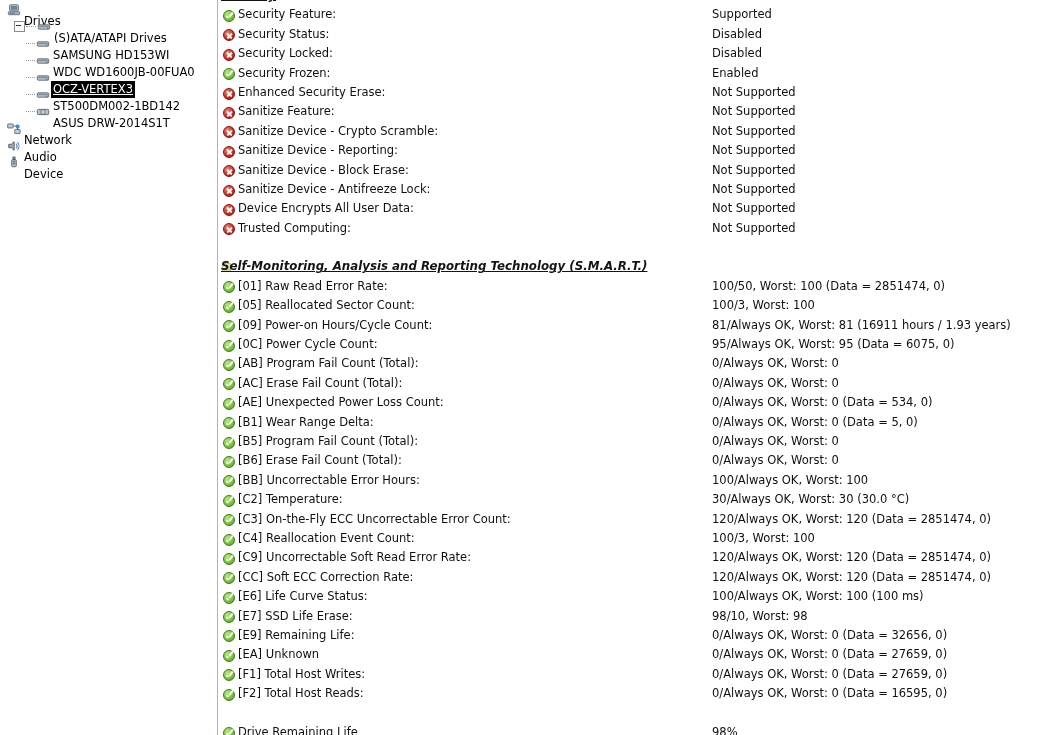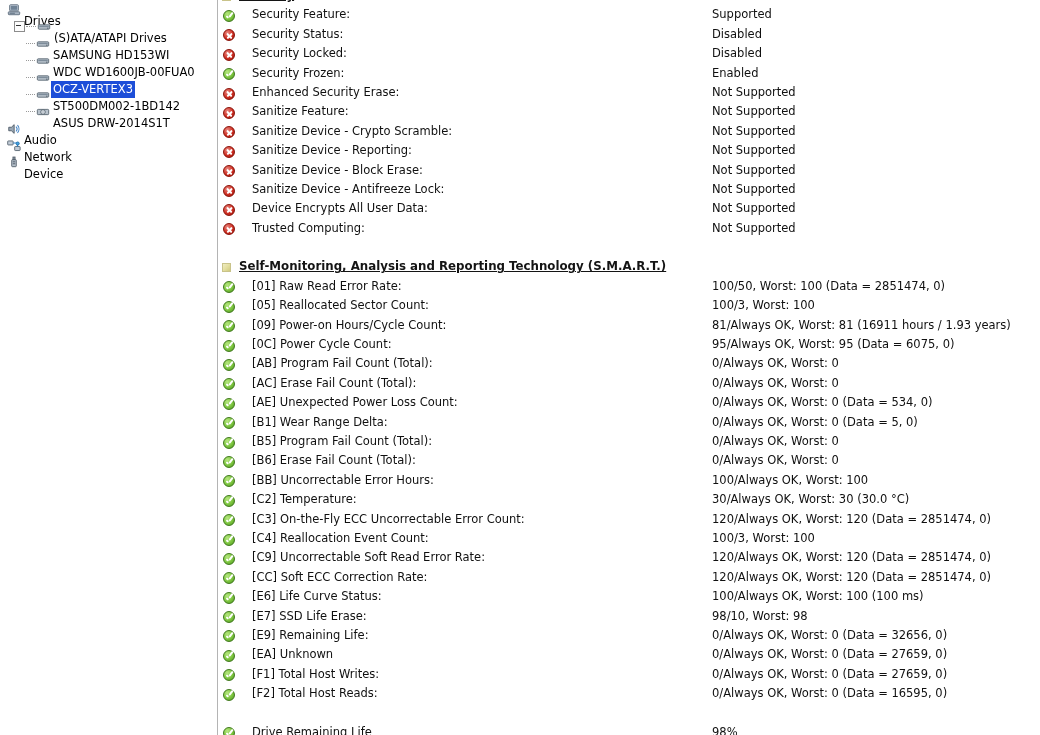--- a/index.html
+++ b/index.html
@@ -33,22 +33,23 @@
     font-size:11.5px;
     line-height:17px;
   }
   .tnode-label{
     padding:0 2px;
     color:#000;
     display:inline-block;
     margin-top:24px;
   }
   .tnode-label.selected{
-    background:#1d4ed8;
+    background:#000000;
     color:#ffffff;
+    text-decoration:underline;
   }
   .ind{display:inline-block;flex:none;}
   .expander{
     width:9px;height:9px;
     border:1px solid #8c8c8c;
     background:#fdfdfd;
     position:relative;
     flex:none;
     margin-right:1px;
   }
@@ -74,21 +75,21 @@
   .row{
     position:relative;
     height:19.4px;
     line-height:19.4px;
     display:flex;
     align-items:center;
     white-space:nowrap;
   }
   .row .label{
     position:absolute;
-    left:34px;
+    left:20px;
     top:0;
     font-size:11.5px;
     color:#101010;
   }
   .row .value{
     position:absolute;
     left:494px;
     top:0;
     font-size:11.5px;
     color:#101010;
@@ -105,25 +106,26 @@
     line-height:19.4px;
   }
   .section-head .sq{
     position:absolute;left:4px;top:6px;
     width:9px;height:9px;
     background:linear-gradient(135deg,#efecc2 0%,#e2dd9d 55%,#cfc97f 100%);
     border:1px solid #c9c38a;
     box-sizing:border-box;
   }
   .section-head .htxt{
-    position:absolute;left:21px;top:0;
+    position:absolute;left:3px;top:0;
     font-weight:bold;
     font-size:11.8px;
     color:#141414;
     text-decoration:underline;
+    font-style:italic;
   }
 
   .spacer{height:19.4px;}
 
   
   .badge{
     width:12px;height:12px;border-radius:50%;
     display:inline-block;position:relative;
     box-sizing:border-box;
   }
@@ -241,38 +243,38 @@
               <circle cx="8" cy="8" r="2.6" fill="#e6ebef" stroke="#56636f"></circle>
               <circle cx="8" cy="8" r="0.8" fill="#8e9aa6"></circle>
             </svg>
           </span>
           <span class="tnode-label">ASUS DRW-2014S1T</span>
         </div>
         <div class="tree-node">
           <span class="ind" style="width: 6px;"></span>
           <span class="icon-box" style="width: 16px;">
             <svg width="14" height="14" viewBox="0 0 16 16">
-              <path d="M2 6h3l3.2-3v10L5 10H2z" fill="#9aa7b4" stroke="#4d5965"></path>
-              <path d="M10.2 5.2a4 4 0 010 5.6" fill="none" stroke="#3b7fc4" stroke-width="1.2"></path>
-              <path d="M12 3.6a6.6 6.6 0 010 8.8" fill="none" stroke="#3b7fc4" stroke-width="1.2"></path>
-            </svg>
-          </span>
-          <span class="tnode-label">Audio</span>
-        </div>
-        <div class="tree-node">
-          <span class="ind" style="width: 6px;"></span>
-          <span class="icon-box" style="width: 16px;">
-            <svg width="14" height="14" viewBox="0 0 16 16">
               <rect x="0.8" y="2.2" width="6.2" height="4.6" rx="0.7" fill="#c3cdd8" stroke="#55626e"></rect>
               <rect x="8.8" y="8.6" width="6.2" height="4.6" rx="0.7" fill="#c3cdd8" stroke="#55626e"></rect>
               <path d="M7 4.6h5v4" fill="none" stroke="#2f80c8" stroke-width="1.3"></path>
               <circle cx="12.2" cy="5.2" r="1.8" fill="#44a2e0" stroke="#1d6fad"></circle>
             </svg>
           </span>
           <span class="tnode-label">Network</span>
+        </div>
+        <div class="tree-node">
+          <span class="ind" style="width: 6px;"></span>
+          <span class="icon-box" style="width: 16px;">
+            <svg width="14" height="14" viewBox="0 0 16 16">
+              <path d="M2 6h3l3.2-3v10L5 10H2z" fill="#9aa7b4" stroke="#4d5965"></path>
+              <path d="M10.2 5.2a4 4 0 010 5.6" fill="none" stroke="#3b7fc4" stroke-width="1.2"></path>
+              <path d="M12 3.6a6.6 6.6 0 010 8.8" fill="none" stroke="#3b7fc4" stroke-width="1.2"></path>
+            </svg>
+          </span>
+          <span class="tnode-label">Audio</span>
         </div>
         <div class="tree-node">
           <span class="ind" style="width: 6px;"></span>
           <span class="icon-box" style="width: 16px;">
             <svg width="14" height="14" viewBox="0 0 16 16">
               <rect x="5.4" y="4.2" width="5.2" height="8" rx="0.8" fill="#b9c3cd" stroke="#4f5b67"></rect>
               <rect x="6.8" y="1.2" width="2.4" height="3" fill="#8c98a4" stroke="#4f5b67"></rect>
               <rect x="6.6" y="6" width="2.8" height="1.3" fill="#5d6a76"></rect>
               <rect x="6.6" y="8.2" width="2.8" height="1.3" fill="#5d6a76"></rect>
             </svg>

